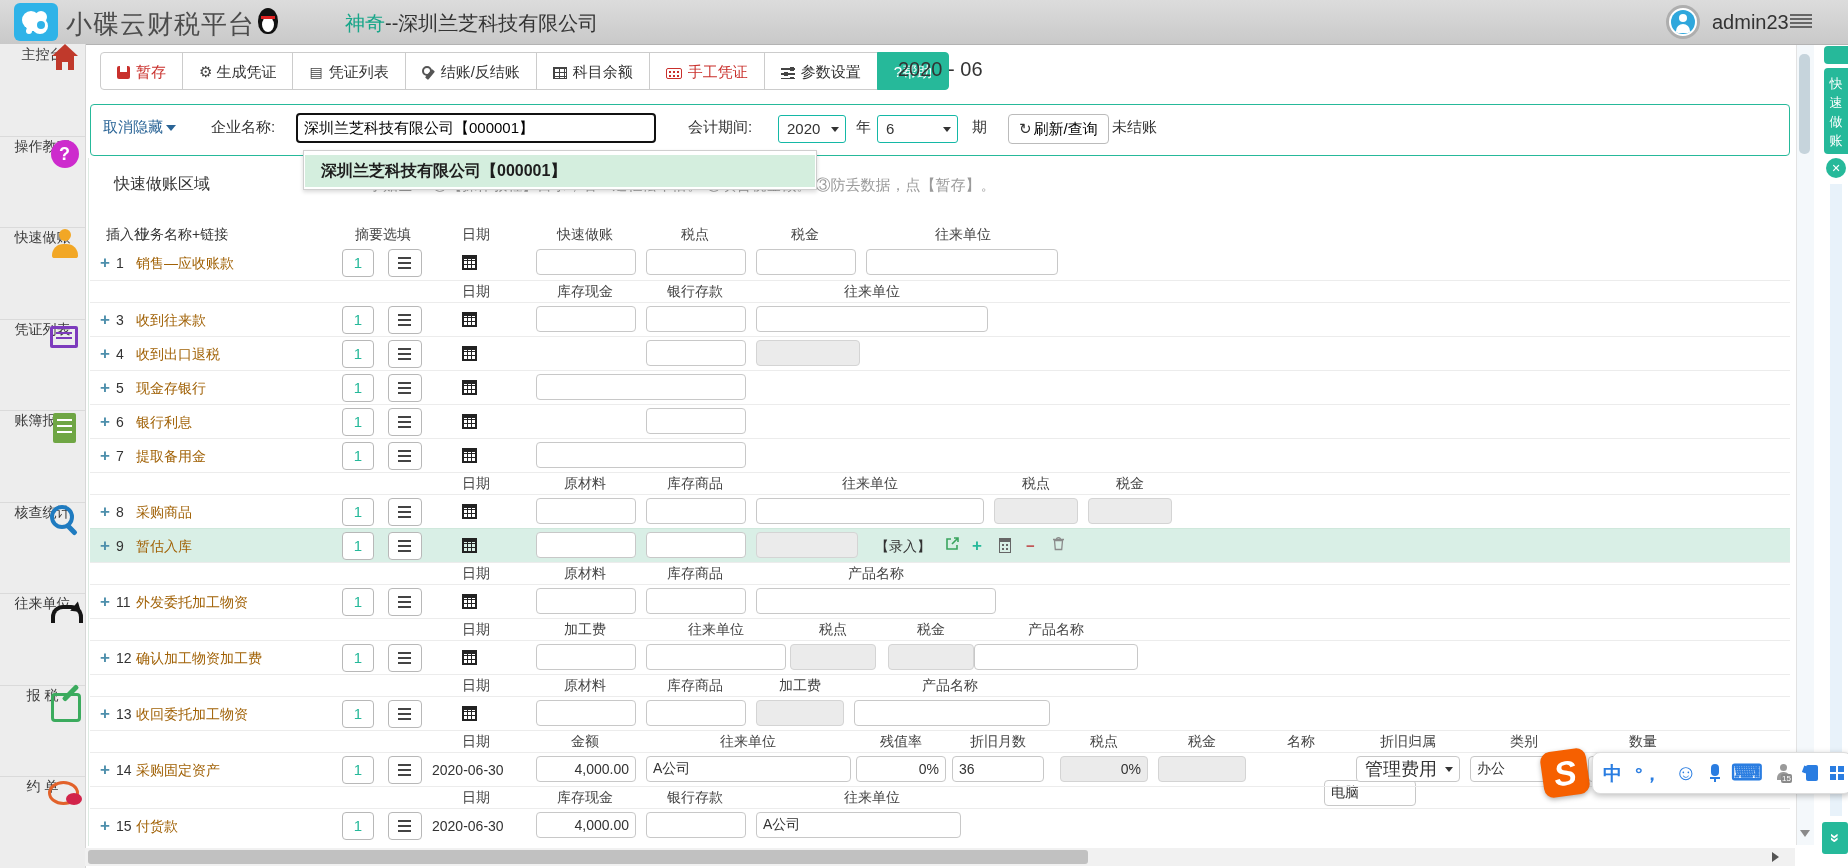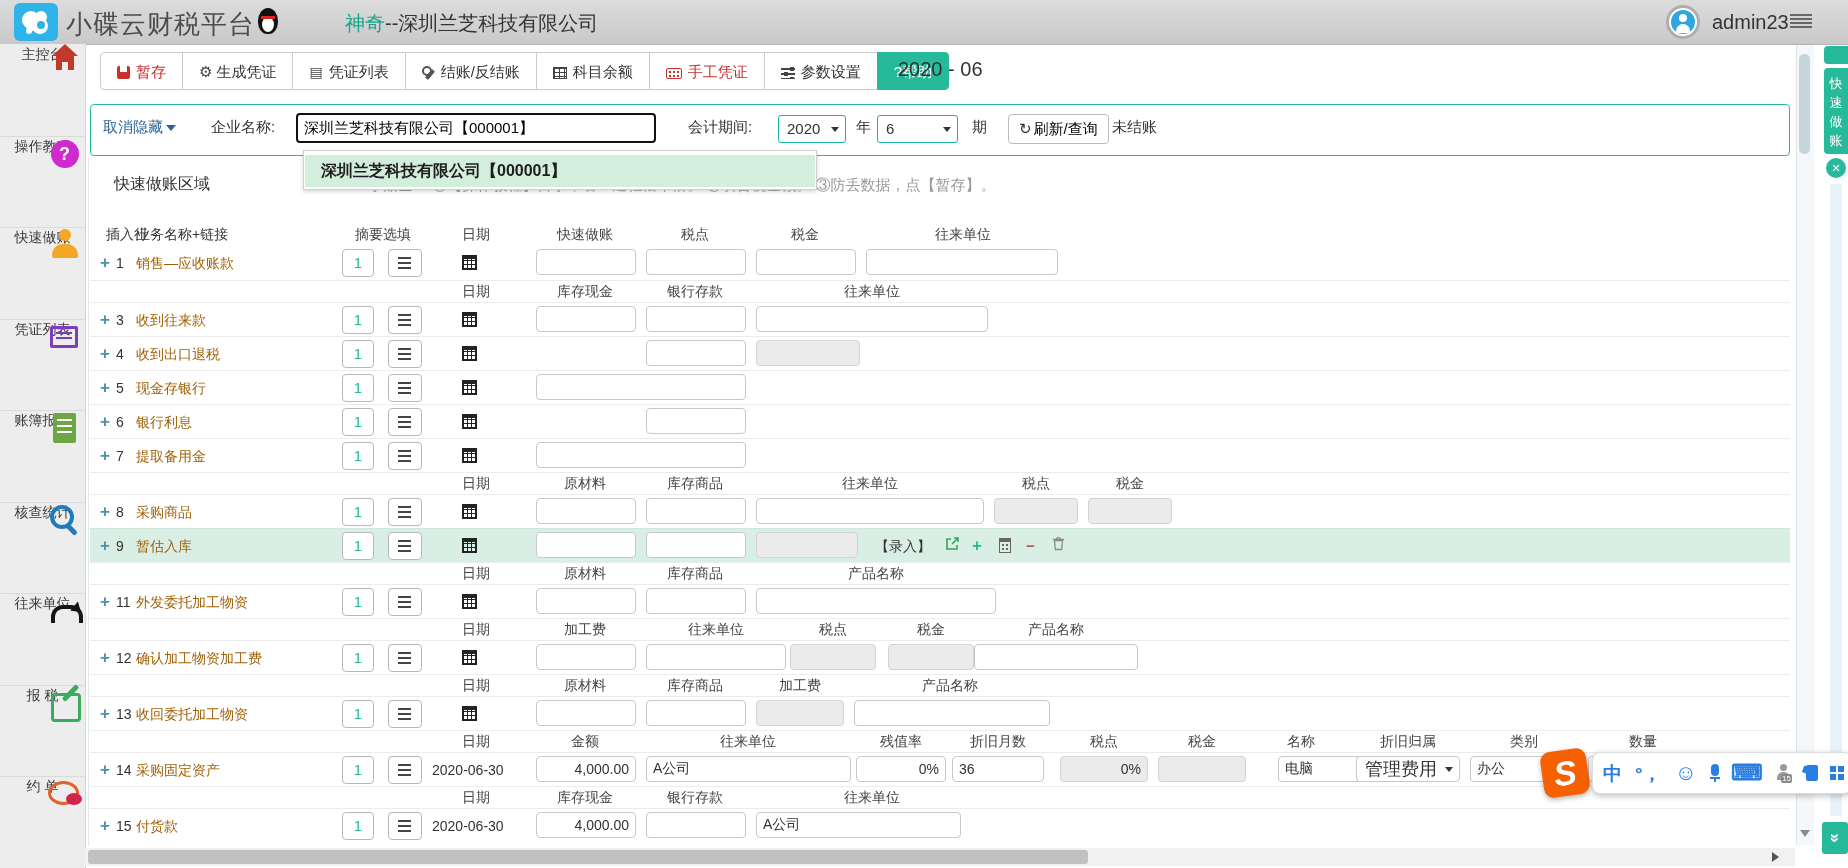--- a/index.html
+++ b/index.html
@@ -500,21 +500,21 @@
     <span class="lbtn">
         <span class="ic-list"></span>
       </span>
     <span class="dtext">2020-06-30</span>
     <input class="inp ral" style="left: 446px; width: 100px;" value="4,000.00">
     <input class="inp" style="left: 556px; width: 205px;" value="A公司">
     <input class="inp ral" style="left: 766px; width: 90px;" value="0%">
     <input class="inp" style="left: 862px; width: 92px;" value="36">
     <input class="inp dis ral" style="left: 970px; width: 88px;" disabled="" value="0%">
     <input class="inp dis" style="left: 1068px; width: 88px;" disabled="">
-    <input class="inp" style="left: 1188px; width: 92px;" value="电脑">
+    <input class="inp" style="left: 1234px; width: 92px; margin-top: 24px;" value="电脑">
     <div class="rsel" style="left:1266px;width:104px;"><span>管理费用</span><span class="sc"></span></div>
     <input class="inp" style="left: 1380px; width: 108px;" value="办公">
     <input class="inp" style="left: 1498px; width: 110px;">
   </div>
 
   <div class="gsub" style="top:786px;">
     <span class="hl" style="left:386px;">日期</span>
     <span class="hl" style="left:495px;">库存现金</span>
     <span class="hl" style="left:605px;">银行存款</span>
     <span class="hl" style="left:782px;">往来单位</span>

